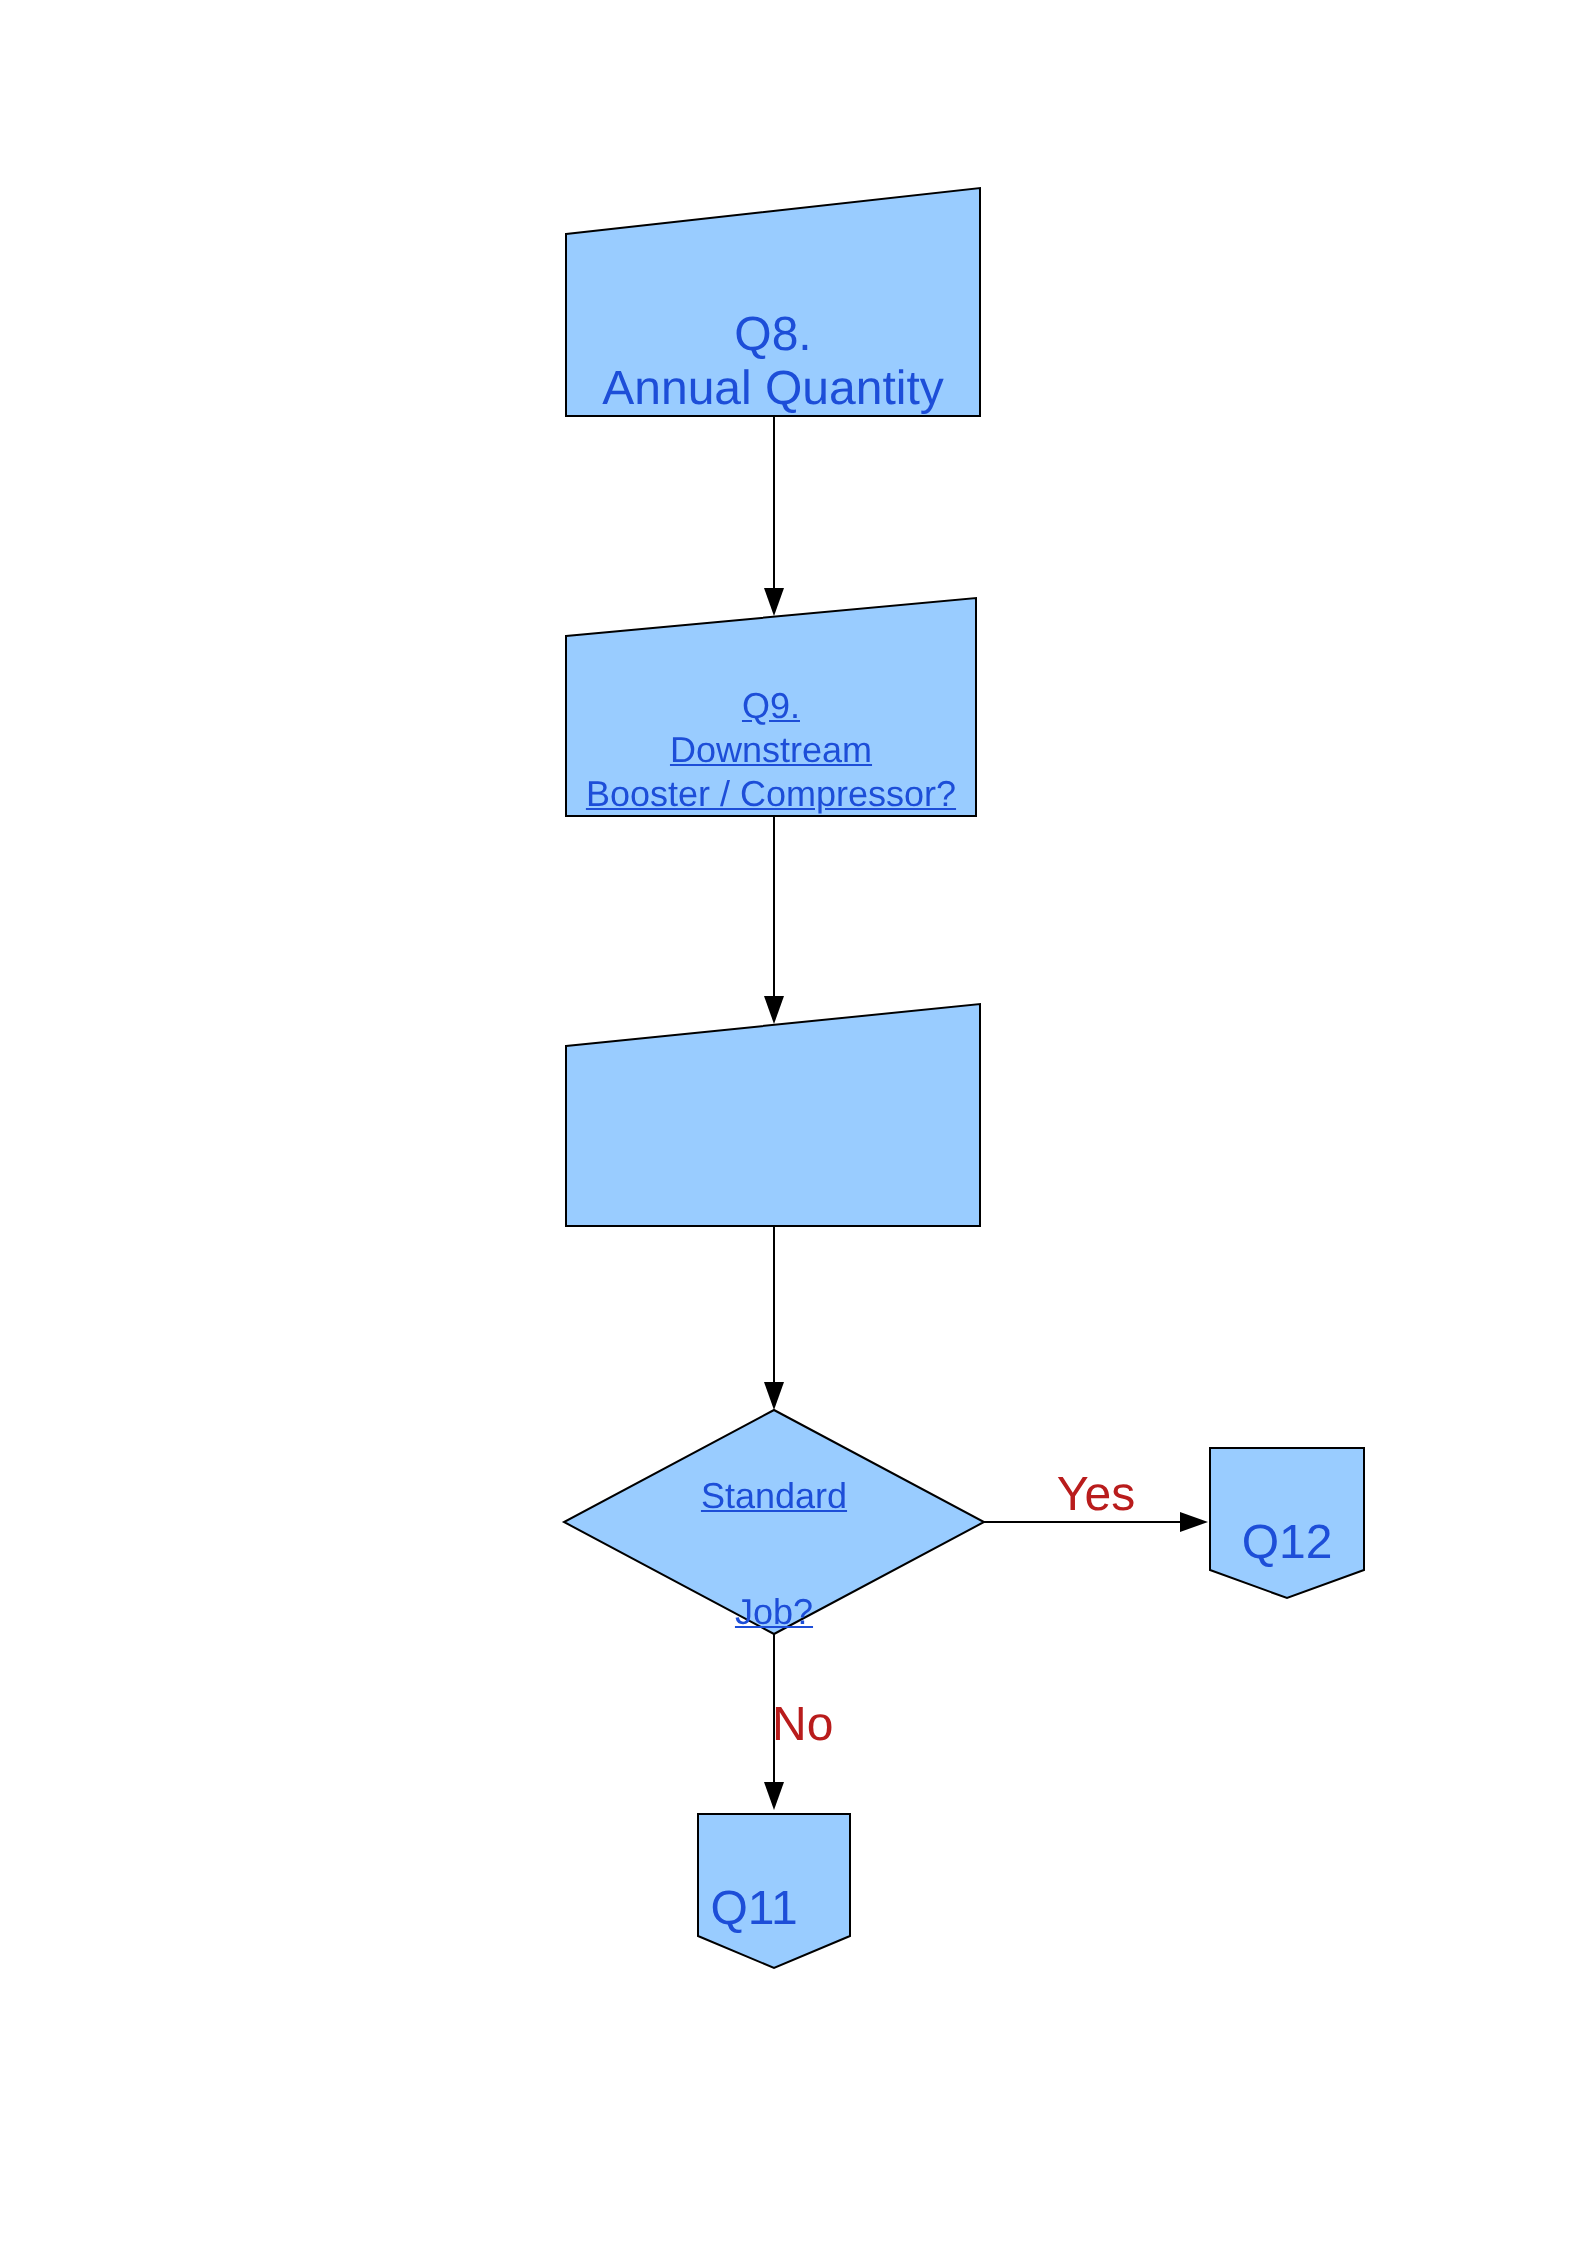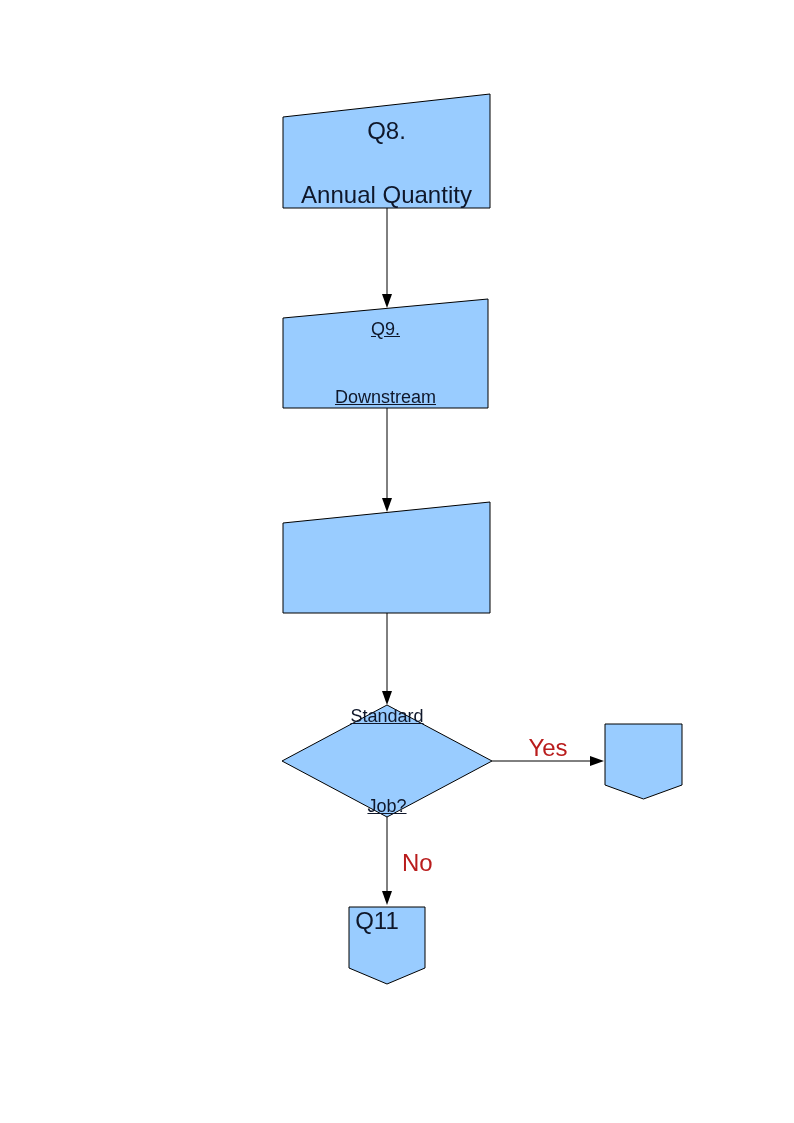--- a/index.html
+++ b/index.html
@@ -13,42 +13,42 @@
   }
   .diagram-canvas { position: absolute; left: 0; top: 0; }
   polygon.node { stroke: #000000; stroke-width: 1; }
   line.connector { stroke: #000000; stroke-width: 1; }
   polygon.arrowhead { stroke: none; }
   .label {
     position: absolute;
     display: flex;
     flex-direction: column;
     align-items: center;
-    justify-content: space-between;
+    justify-content: flex-end;
     text-align: center;
-    color: #0f172a;
+    color: #1d4ed8;
     white-space: nowrap;
   }
   .label-lg { font-size: 24px; line-height: 27px; }
   .label-sm { font-size: 18px; line-height: 22px; text-decoration: underline; }
   .edge-label {
     position: absolute;
     color: #b91c1c;
     font-size: 24px;
     line-height: 24px;
     white-space: nowrap;
   }
   #q8-label       { left: 283px; top: 117px; width: 207px; height: 91px; }
   #q9-label       { left: 283px; top: 318px; width: 205px; height: 90px; }
   #q10-label      { left: 283px; top: 523px; width: 207px; height: 90px; }
-  #decision-label { left: 282px; top: 705px; width: 210px; height: 112px; }
+  #decision-label { left: 282px; top: 705px; width: 210px; height: 112px; gap: 36px; }
   #q12-label      { left: 605px; top: 724px; width: 77px;  height: 61px; }
   #q11-label      { left: 349px; top: 907px; width: 56px;  height: 61px; }
   #yes-label      { left: 492px; top: 736px; width: 112px; text-align: center; }
-  #no-label       { left: 386px; top: 851px; padding-left: 16px; }
+  #no-label       { left: 386px; top: 851px; }
 </style>
 </head>
 <body>
 
 <div class="page">
 
   <svg class="diagram-canvas" width="794" height="1123" viewBox="0 0 794 1123">
 
     <line class="connector" x1="387" y1="208" x2="387" y2="295" stroke="#000000"></line>
     <polygon class="arrowhead" points="387,308 382,294 392,294" fill="#000000"></polygon>
@@ -79,28 +79,32 @@
   </svg>
 
   <div id="q8-label" class="label label-lg">
     <div>Q8.</div>
     <div>Annual Quantity</div>
   </div>
 
   <div id="q9-label" class="label label-sm">
     <div>Q9.</div>
     <div>Downstream</div>
+    <div>Booster / Compressor?</div>
   </div>
 
 
   <div id="decision-label" class="label label-sm">
     <div>Standard</div>
     <div>Job?</div>
   </div>
 
+  <div id="q12-label" class="label label-lg">
+    <div>Q12</div>
+  </div>
 
   <div id="q11-label" class="label label-lg">
     <div>Q11</div>
   </div>
 
   <div id="yes-label" class="edge-label">Yes</div>
   <div id="no-label" class="edge-label">No</div>
 
 </div>
 

